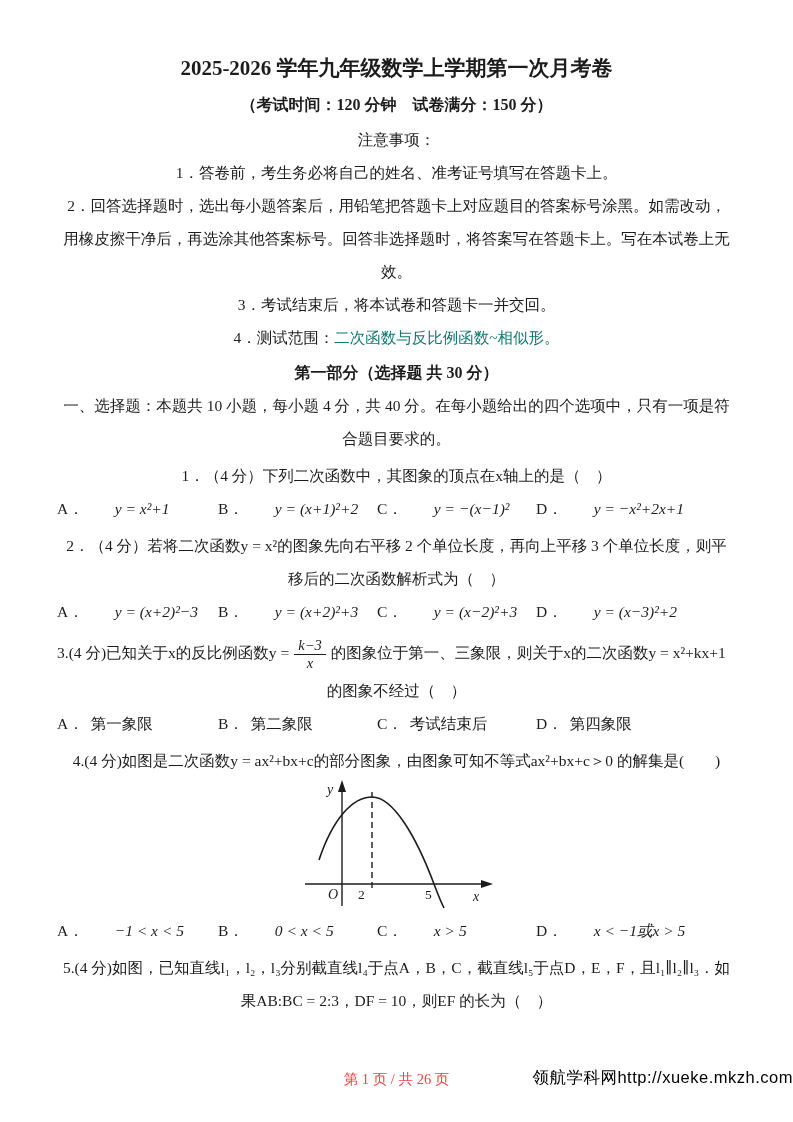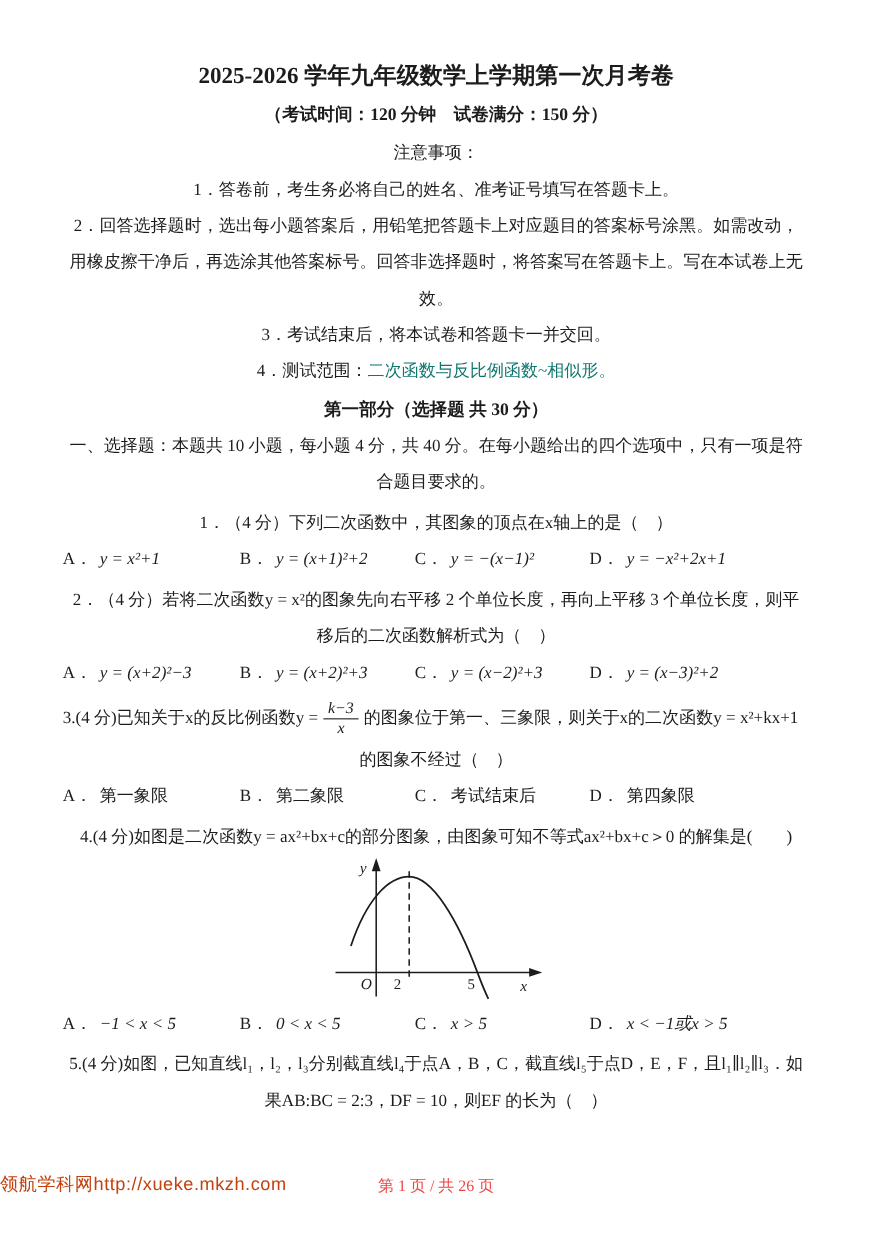--- a/index.html
+++ b/index.html
@@ -36,41 +36,41 @@
     font-weight:700;
     font-size:16px;
     margin-top:2px;
   }
   .q{margin-top:4px;}
   .opt-row{
     display:grid;
     grid-template-columns:161px 159px 159px auto;
   }
   .opt-label{margin-right:7px;}
-  .math{font-style:italic;font-family:"Liberation Serif","DejaVu Serif",serif;}
+  .math{font-style:italic;font-family:"Liberation Serif","DejaVu Serif",serif;margin-left:24px;}
   .q3-line1{line-height:42px;white-space:nowrap;}
   .frac{
     display:inline-block;
     vertical-align:middle;
     text-align:center;
     line-height:1.15;
     margin:0 5px;
     font-style:italic;
     font-size:14.5px;
   }
   .frac-num{display:block;border-bottom:1.2px solid #1c1c1c;padding:0 4px;}
   .frac-den{display:block;}
   .graph-wrap{
     height:132px;
     margin:3px 0 2px 240px;
   }
   .footer-watermark{
     position:absolute;top:1064px;left:0;width:793px;
-    text-align:left;
-    color:#c2410c;
+    text-align:right;
+    color:#000000;
     font-size:16.5px;
     letter-spacing:0.5px;
     font-family:"Liberation Sans","DejaVu Sans",sans-serif;
     line-height:26px;
   }
   .footer-page{
     position:absolute;top:1066px;left:0;width:793px;
     text-align:center;
     color:#ef4444;
     font-size:14.5px;

